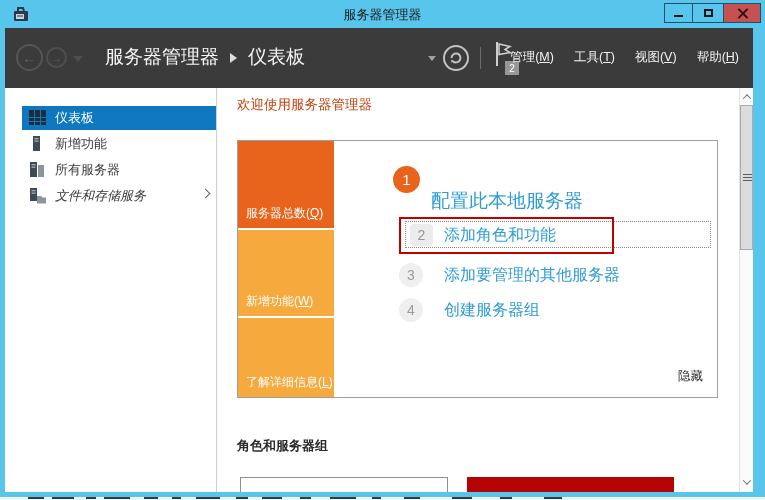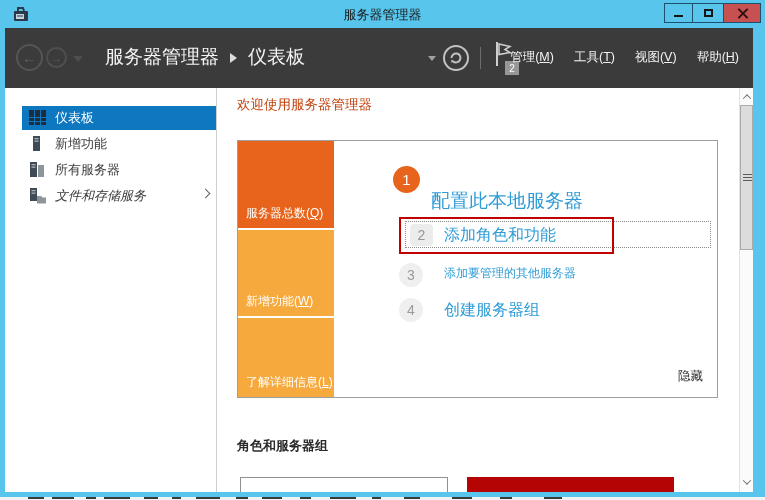--- a/index.html
+++ b/index.html
@@ -57,21 +57,21 @@
   .qcol3{ top:177px; height:79px; background:#f6a93c; }
 
   .step-num{ position:absolute; display:flex; align-items:center; justify-content:center; }
   .num1{ left:155px; top:25px; width:27px; height:27px; border-radius:50%; background:#e8641c; color:#fff; font-size:15px; }
   .num2{ left:172px; top:83px; width:23px; height:22px; border-radius:4px; background:#ececec; color:#969696; font-size:14px; }
   .num3{ left:161px; top:122px; width:24px; height:24px; border-radius:50%; background:#efefef; color:#9a9a9a; font-size:14px; }
   .num4{ left:161px; top:157px; width:24px; height:24px; border-radius:50%; background:#efefef; color:#9a9a9a; font-size:14px; }
   .step-label{ position:absolute; color:#2f9cd6; white-space:nowrap; cursor:pointer; }
   .lbl1{ left:193px; top:26px; font-size:19px;margin-top:21px; }
   .lbl2{ left:206px; top:84px; font-size:16px; }
-  .lbl3{ left:206px; top:124px; font-size:12px; }
+  .lbl3{ left:206px; top:124px; font-size:16px; }
   .lbl4{ left:206px; top:159px; font-size:16px; }
   .focus-rect{ position:absolute; left:167px; top:80px; width:306px; height:27px; border:1px dotted #8a8a8a; }
   .annot-rect{ position:absolute; left:161px; top:76px; width:215px; height:37px; border:2px solid #c10000; }
   .hide-link{ position:absolute; left:440px; top:227px; font-size:12.5px; color:#2b2b2b; cursor:pointer; }
 
   .roles-heading{ position:absolute; left:232px; top:349px; font-size:13px; font-weight:bold; color:#2a2a2a; }
   .roles-stats{ position:absolute; left:232px; top:368px; font-size:12px; color:#4a4a4a; }
   .mini-tile-white{ position:absolute; left:235px; top:389px; width:208px; height:30px; background:#fff; border:1px solid #8f8f8f; }
   .mini-tile-red{ position:absolute; left:462px; top:389px; width:207px; height:30px; background:#b50404; }
 

